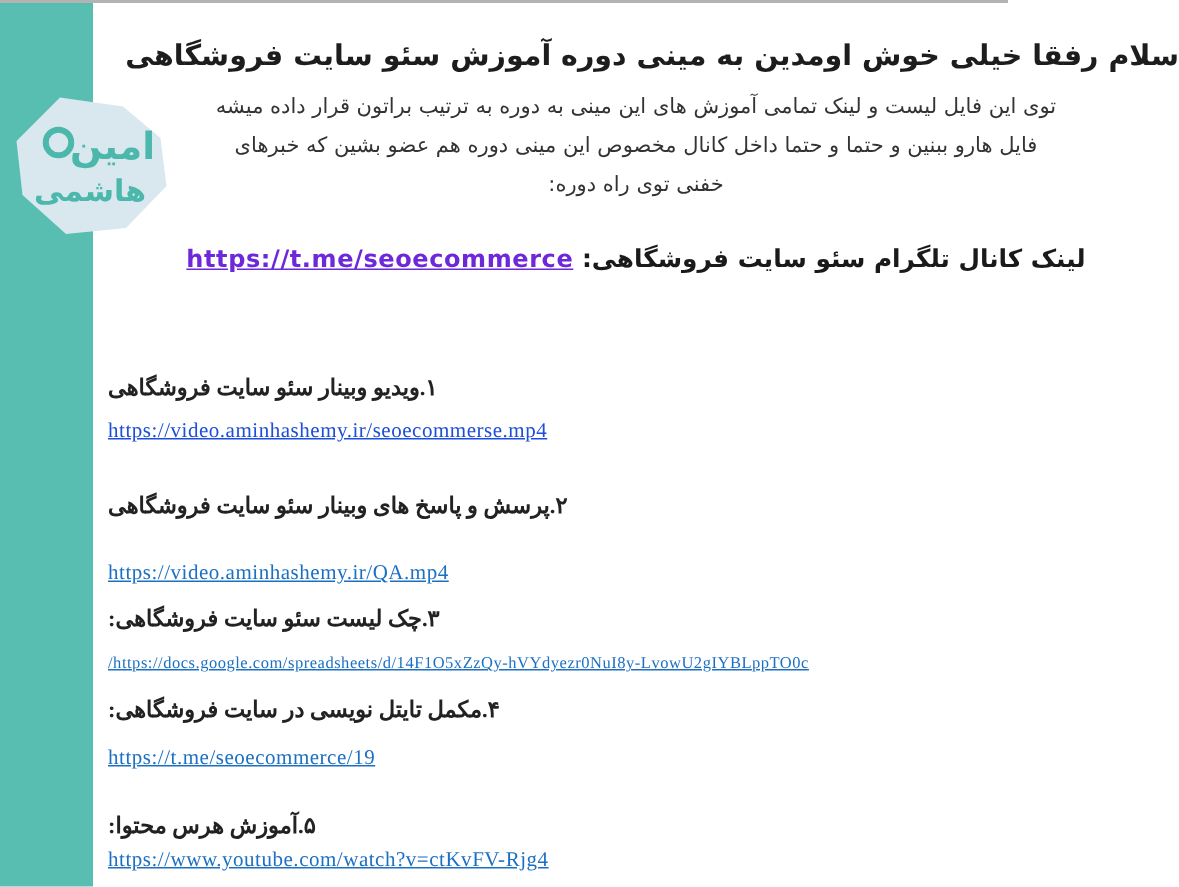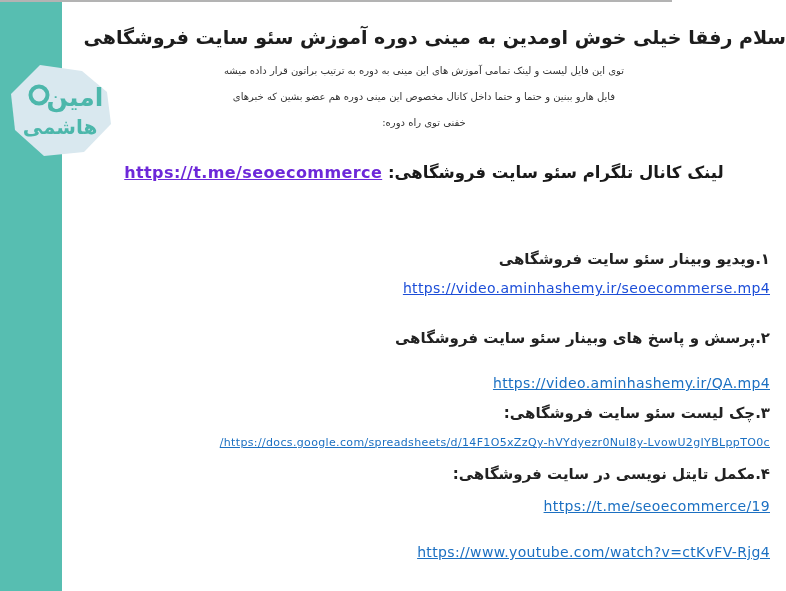--- a/index.html
+++ b/index.html
@@ -23,35 +23,35 @@
     position:absolute;left:62px;top:0;right:0;bottom:0;
     direction:rtl;
   }
   .page-title{
     position:absolute;top:24px;left:0;right:0;margin:0;
     font-size:19px;font-weight:700;color:#1d1d1d;
     text-align:right;line-height:26px;
   }
   .intro{
     position:absolute;top:58px;left:0;right:0;margin:0;
-    font-size:10px;color:#333333;text-align:center;line-height:26px;
+    font-size:14px;color:#333333;text-align:center;line-height:26px;
   }
   .intro-line{display:block;}
   .tg-line{
     position:absolute;top:160px;left:0;right:0;
     text-align:center;font-size:16.5px;font-weight:700;line-height:26px;
   }
   .tg-label{color:#1a1a1a;}
   .tg-link{
     color:#6d28d9;text-decoration:underline;font-weight:700;
     font-size:16px;letter-spacing:0.4px;white-space:nowrap;
   }
   .item{
     position:absolute;left:10px;right:0;
-    padding:0 16px 0 0;text-align:right;
+    padding:0 16px 0 0;text-align:left;font-family:Liberation Serif, serif;
   }
   .item-title{
     margin:0;font-size:15px;font-weight:700;color:#222222;line-height:22px;
   }
   .item-link{
     display:block;text-decoration:underline;white-space:nowrap;
     font-size:11px;letter-spacing:0.35px;color:#1c70c2;direction:ltr;
     unicode-bidi:embed;
   }
   .item-link.visited{color:#1d4ed8;}
@@ -105,16 +105,17 @@
     <h2 class="item-title">۳.چک لیست سئو سایت فروشگاهی:</h2>
     <a class="item-link">/https://docs.google.com/spreadsheets/d/14F1O5xZzQy-hVYdyezr0NuI8y-LvowU2gIYBLppTO0c</a>
   </section>
 
   <section class="item i4">
     <h2 class="item-title">۴.مکمل تایتل نویسی در سایت فروشگاهی:</h2>
     <a class="item-link">https://t.me/seoecommerce/19</a>
   </section>
 
   <section class="item i5">
+    <h2 class="item-title">۵.آموزش هرس محتوا:</h2>
     <a class="item-link">https://www.youtube.com/watch?v=ctKvFV-Rjg4</a>
   </section>
 
 </main>
 
 </body></html>

